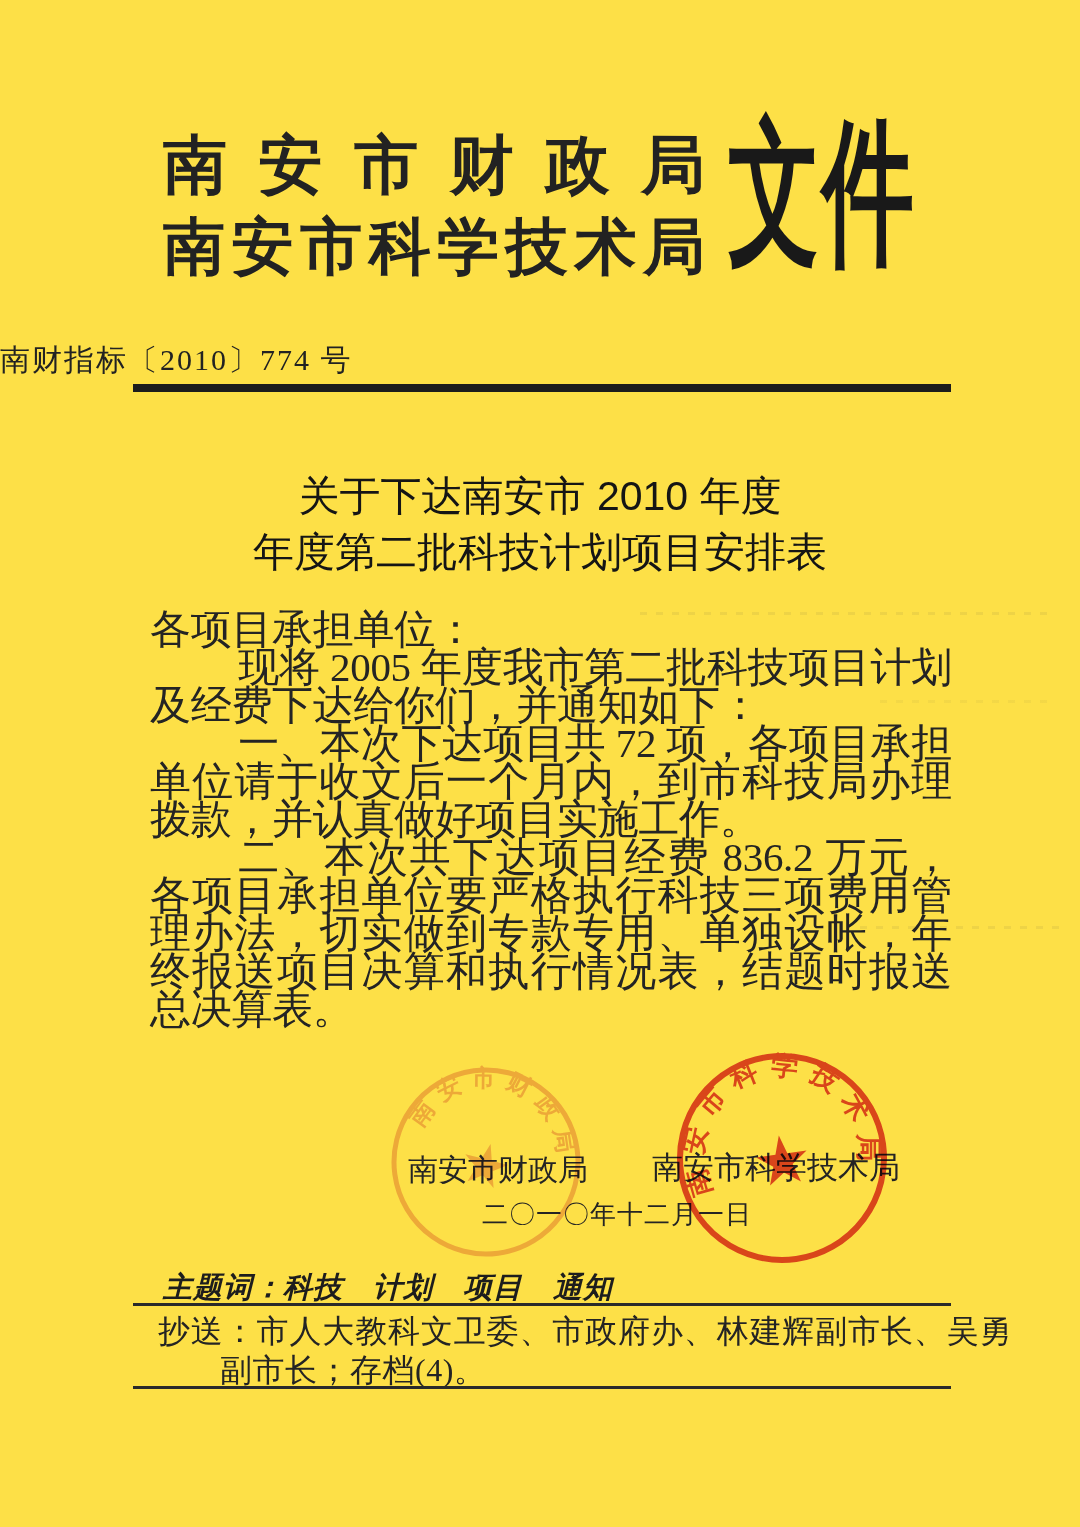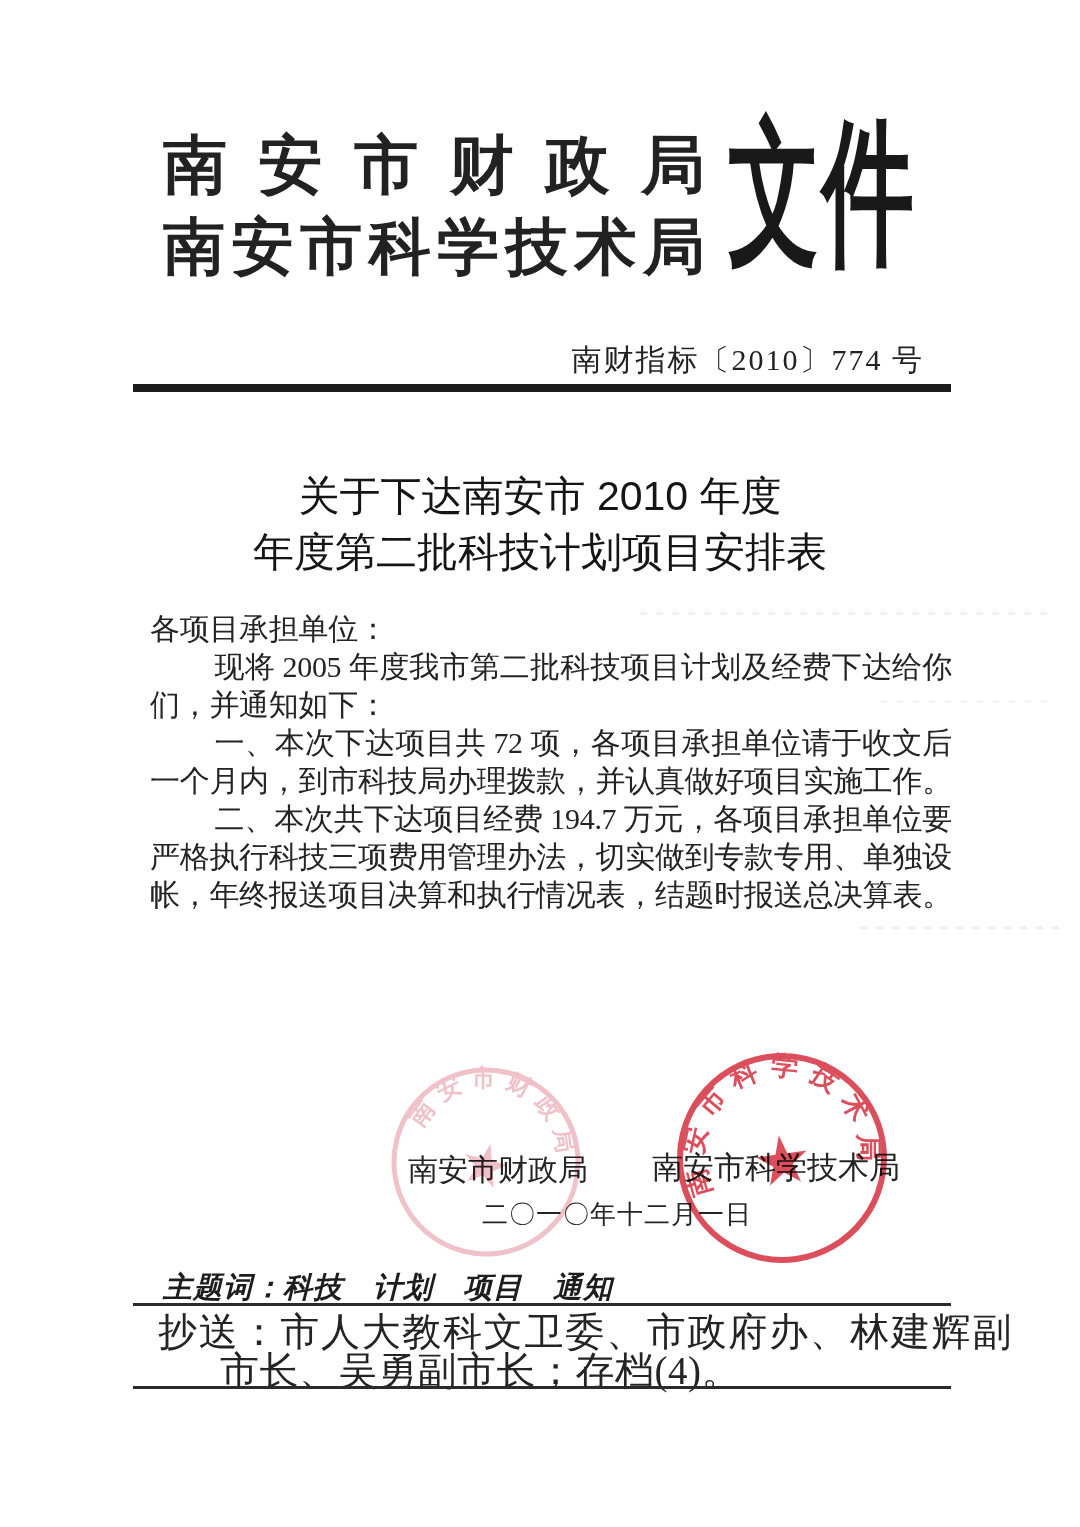--- a/index.html
+++ b/index.html
@@ -5,21 +5,21 @@
   :root{
     --seal-red:#d5303f;
     --seal-faint:#e08898;
     --ink:#1e1e1e;
   }
   html,body{margin:0;padding:0;background:#e9e9e9;}
   .page{
     position:relative;
     width:1080px;height:1527px;
     margin:0 auto;
-    background:#ffffff;
+    background:#fde047;
     overflow:hidden;
     color:var(--ink);
     font-family:"Liberation Serif","DejaVu Serif",serif;
   }
   
   .issuer-col{
     position:absolute;left:163px;top:126px;width:542px;
   }
   .issuer{
     font-weight:700;
@@ -33,38 +33,38 @@
   .doc-type{
     position:absolute;left:728px;top:108px;
     font-size:158px;line-height:172px;
     font-weight:700;color:#191919;
     transform:scaleX(0.58);transform-origin:left top;
     white-space:nowrap;
     letter-spacing:4px;
   }
   .doc-number{
     position:absolute;left:0;top:340px;width:924px;
-    text-align:right;font-size:30px;color:#222;
+    text-align:left;font-size:30px;color:#222;
     letter-spacing:2px;
   }
   .header-rule{
     position:absolute;left:133px;top:384px;width:818px;height:8px;
     background:#1c1c1c;
   }
   
   .title{
     position:absolute;left:0;top:468px;width:1080px;margin:0;
     text-align:center;
     font-family:"Liberation Sans","DejaVu Sans",sans-serif;
     font-weight:400;font-size:41px;line-height:56px;color:#151515;
   }
   
   .body-block{
     position:absolute;left:150px;top:610px;width:802px;
-    font-size:30px;line-height:38px;
+    font-size:41px;line-height:38px;
     letter-spacing:-0.3px;
     text-align:justify;
     color:#242424;
   }
   .body-block p{margin:0;}
   .body-block p.indent{text-indent:2.15em;}
   .body-block p.attachment{margin-top:37px;}
   
   .stamp{
     position:absolute;
@@ -97,21 +97,21 @@
     font-size:29px;font-weight:700;color:#1d1d1d;
     white-space:nowrap;letter-spacing:1px;font-style:italic;
   }
   .kw-rule,.bottom-rule{
     position:absolute;left:133px;width:818px;height:3px;background:#2a2a2a;
   }
   .kw-rule{top:1303px;}
   .bottom-rule{top:1386px;}
   .cc-block{
     position:absolute;left:158px;top:1312px;width:792px;
-    font-size:39px;line-height:39px;color:#242424;
+    font-size:32px;line-height:39px;color:#242424;
     letter-spacing:0.5px;
     padding-left:62px;text-indent:-62px;
     text-align:justify;margin:0;
   }
   
   .artifact{
     position:absolute;height:3px;opacity:.55;
     background:repeating-linear-gradient(90deg,rgba(60,60,60,.14) 0 7px,rgba(60,60,60,0) 7px 16px);
   }
   .a1{left:640px;top:612px;width:410px;}
@@ -134,21 +134,21 @@
 
   <h1 class="title">
     <span>关于下达南安市 2010 年度</span><br>
     <span>年度第二批科技计划项目安排表</span>
   </h1>
 
   <section class="body-block">
     <p>各项目承担单位：</p>
     <p class="indent">现将 2005 年度我市第二批科技项目计划及经费下达给你们，并通知如下：</p>
     <p class="indent">一、本次下达项目共 72 项，各项目承担单位请于收文后一个月内，到市科技局办理拨款，并认真做好项目实施工作。</p>
-    <p class="indent">二、本次共下达项目经费 194.7 万元，各项目承担单位要严格执行科技三项费用管理办法，切实做到专款专用、单独设帐，年终报送项目决算和执行情况表，结题时报送总决算表。</p>
+    <p class="indent">二、本次共下达项目经费 836.2 万元，各项目承担单位要严格执行科技三项费用管理办法，切实做到专款专用、单独设帐，年终报送项目决算和执行情况表，结题时报送总决算表。</p>
   </section>
 
   <div class="sig sig-left">南安市财政局</div>
   <div class="sig sig-right">南安市科学技术局</div>
   <div class="sig sig-date">二〇一〇年十二月一日</div>
 
   <svg class="stamp stamp-left" viewBox="0 0 196 196" aria-hidden="true">
     <defs>
       <path id="arcL" d="M 33,118 A 70,70 0 1 1 163,118"></path>
     </defs>

